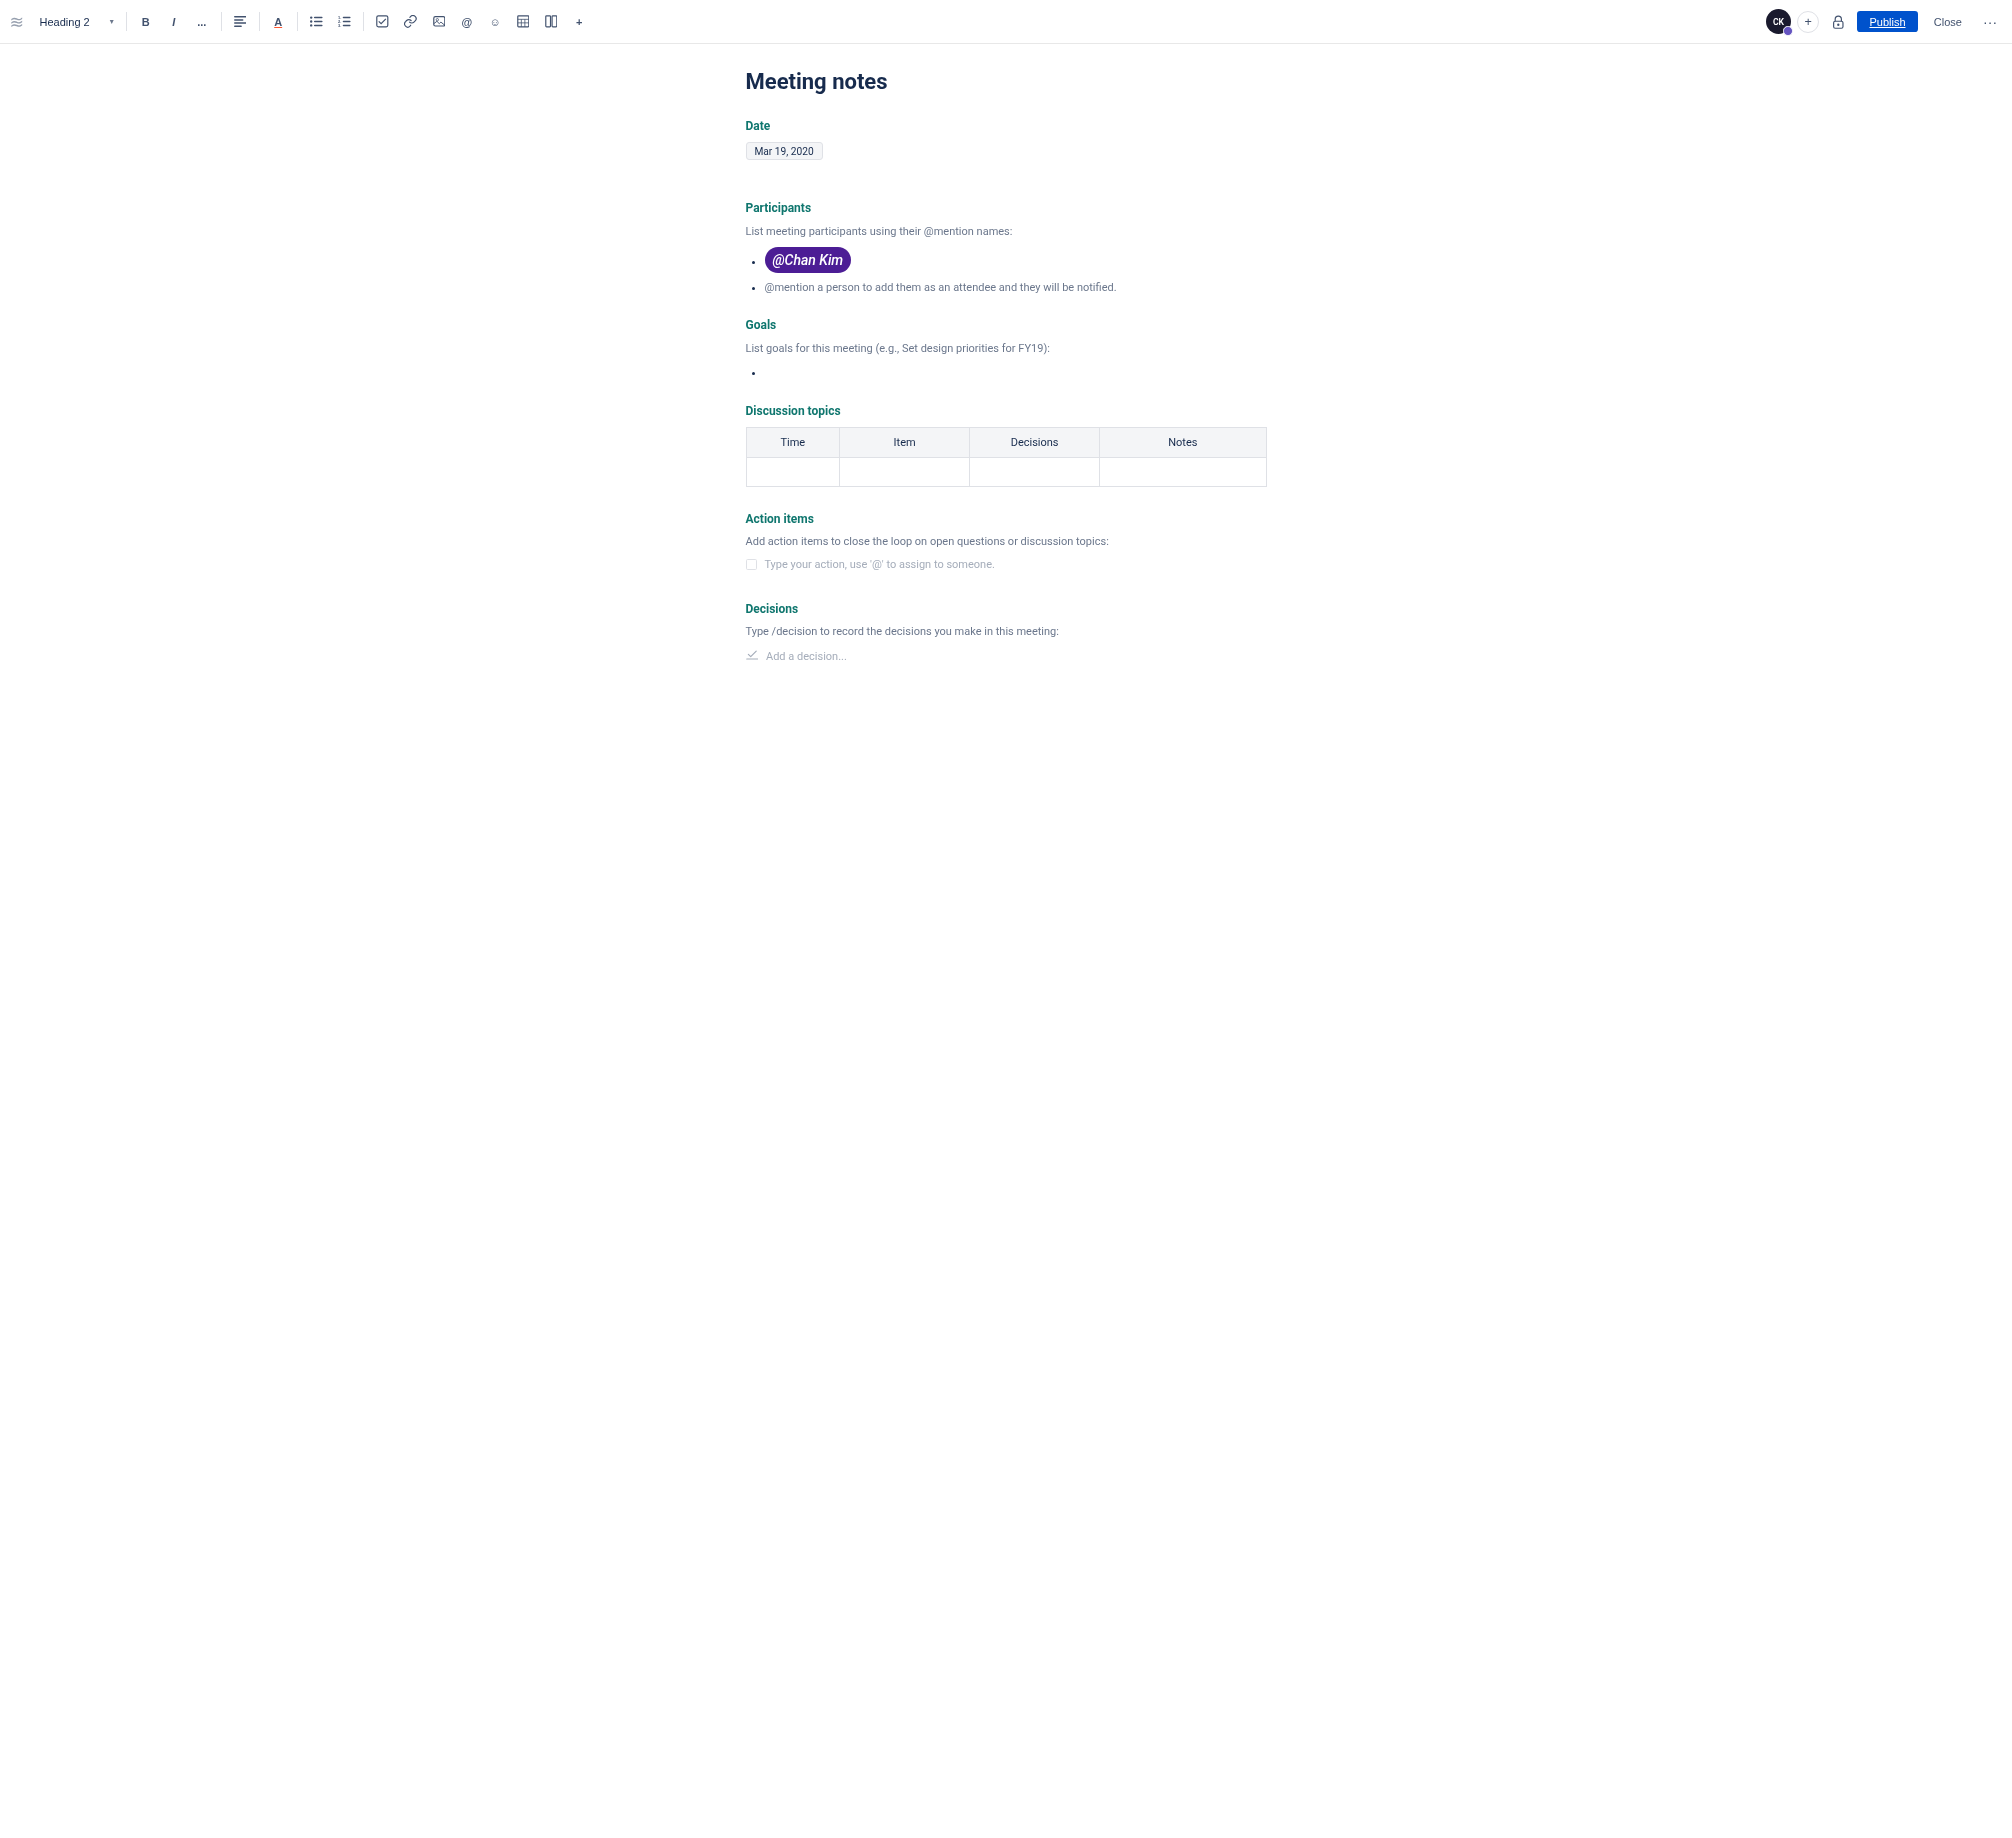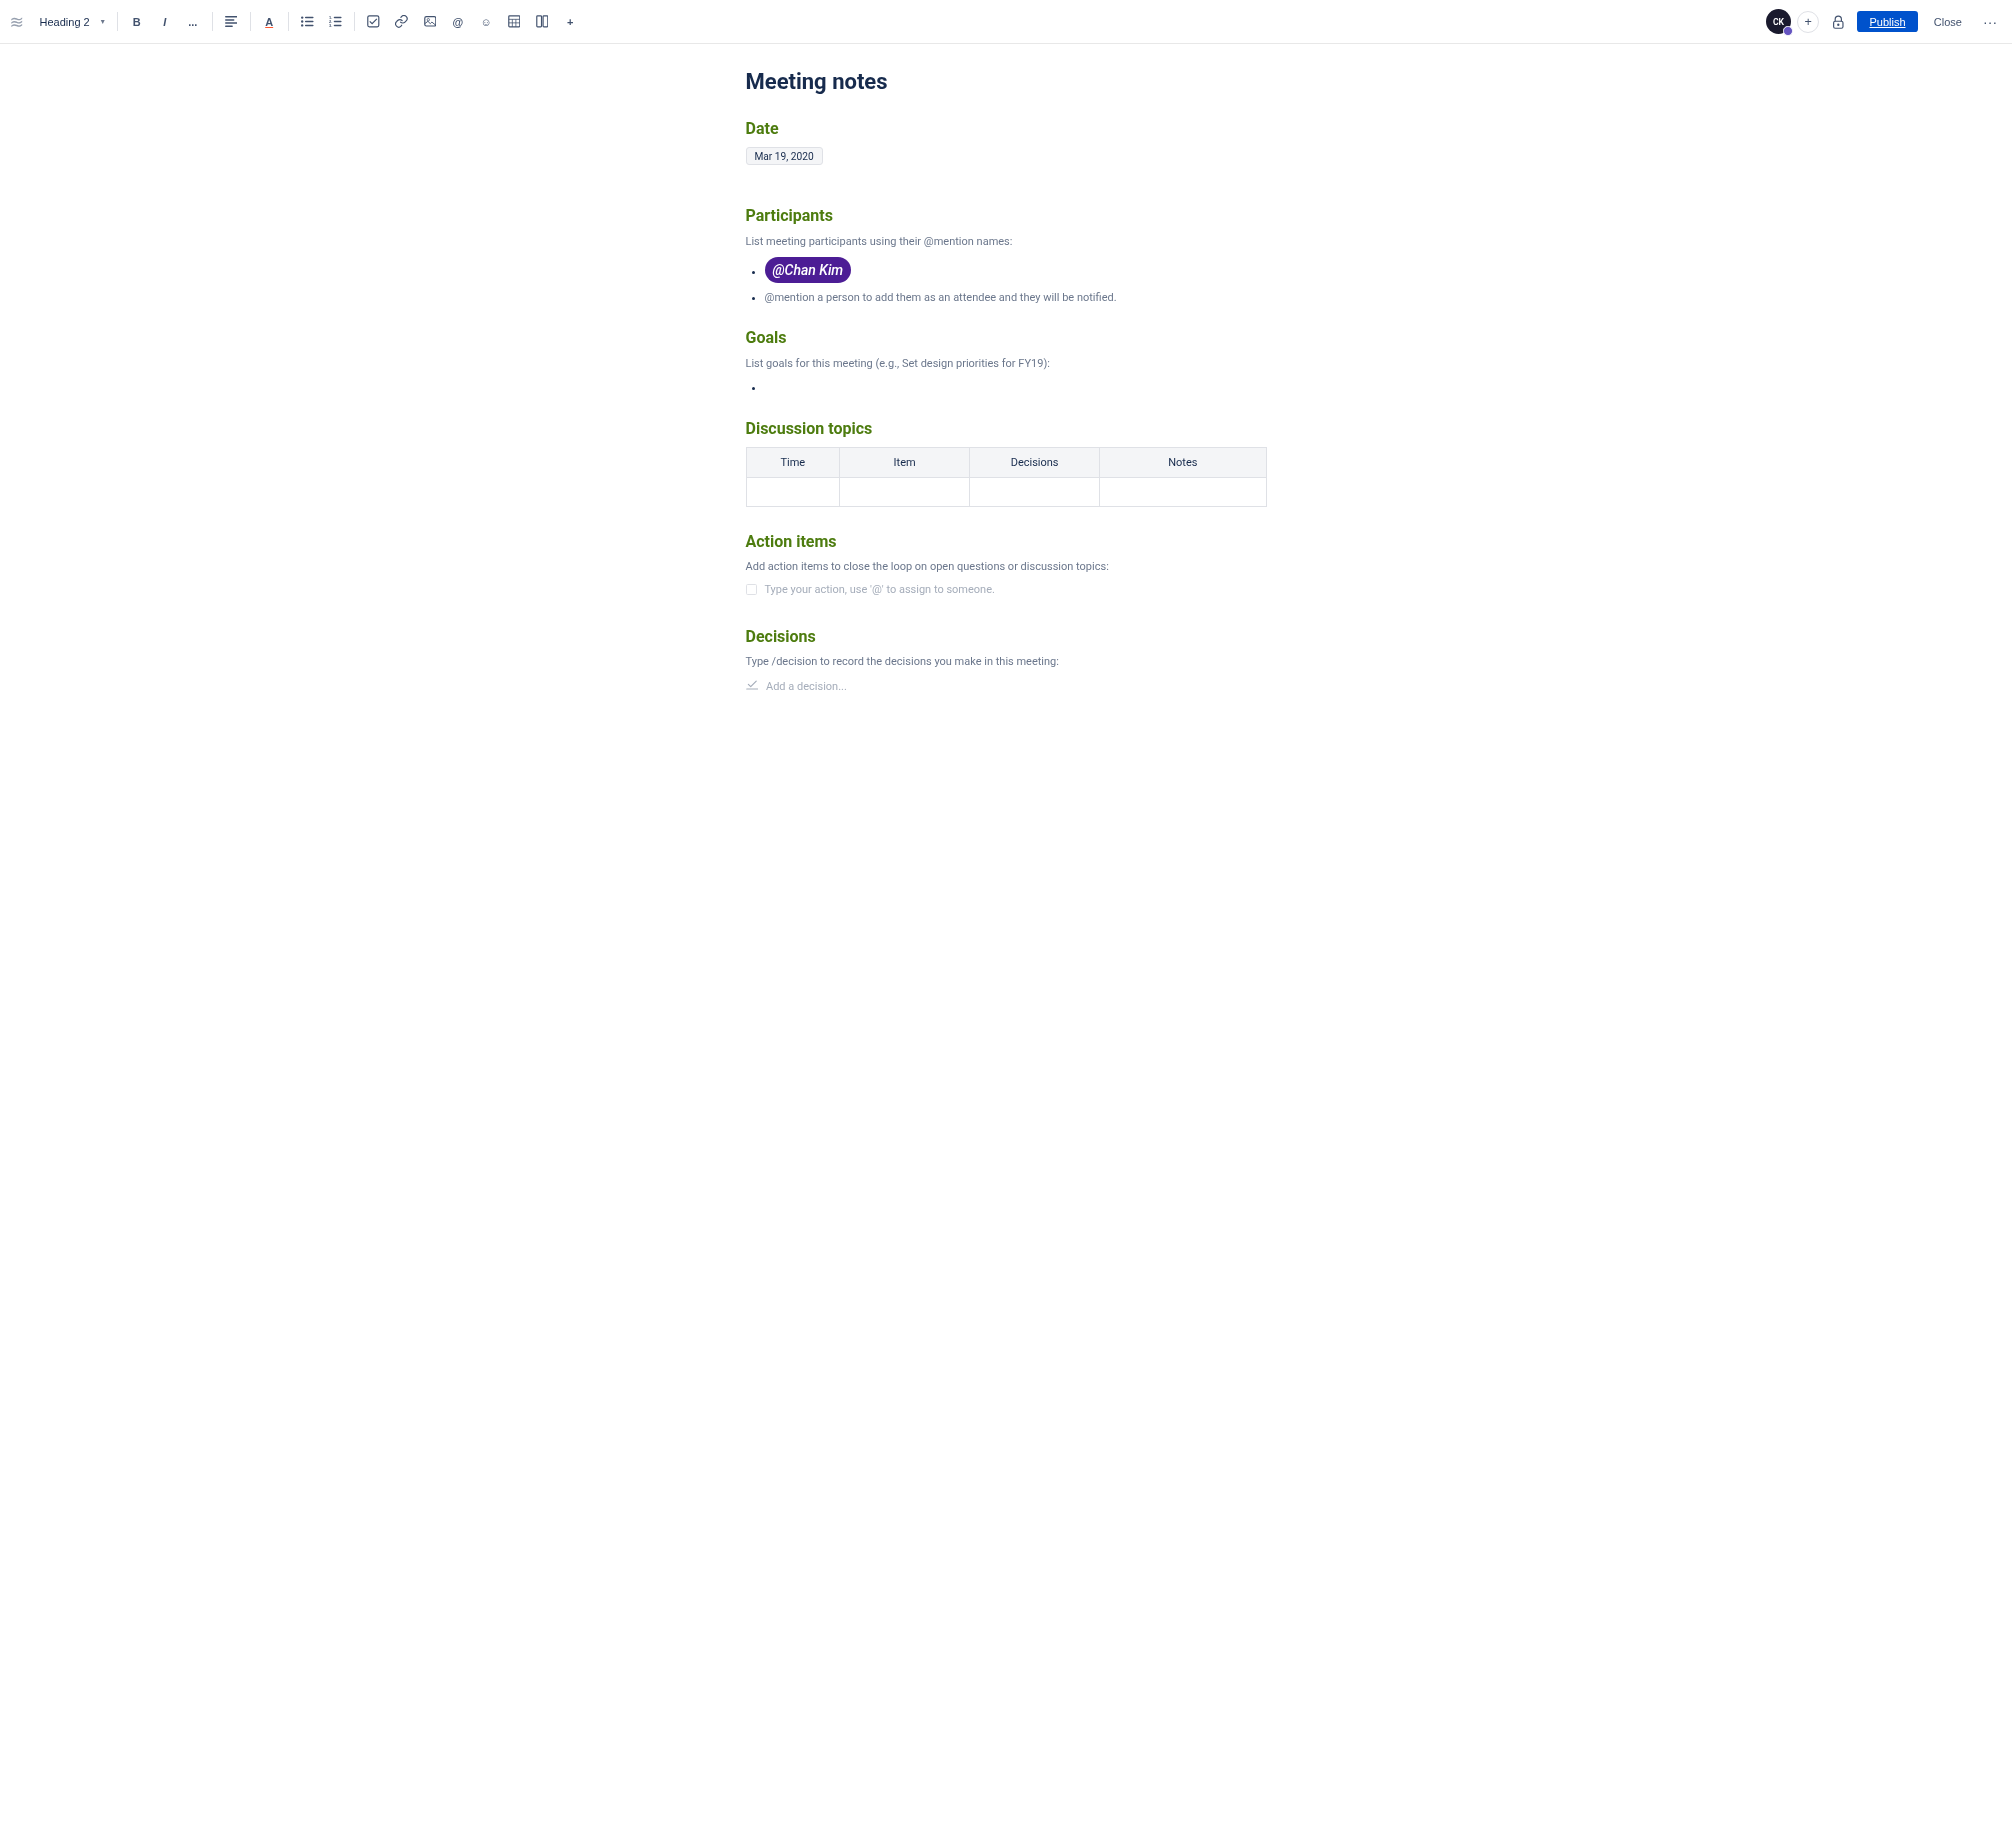--- a/index.html
+++ b/index.html
@@ -25,21 +25,21 @@
     }
     .toolbar-logo {
       margin-right: 6.3px;
       color: #97a0af;
       font-size: 17.3px;
       cursor: pointer;
     }
     .heading-dropdown {
       display: flex;
       align-items: center;
-      gap: 11px;
+      gap: 20px;
       padding: 3.1px 6.3px;
       border: none;
       background: transparent;
       cursor: pointer;
       font-size: 11px;
       color: #172b4d;
       font-weight: 500;
     }
     .heading-dropdown .chevron {
       color: #6b778c;
@@ -166,23 +166,23 @@
 
     .page-title {
       font-size: 22px;
       font-weight: 700;
       color: #172b4d;
       margin-bottom: 25px;
       outline: none;
     }
 
     h2.section-heading {
-      font-size: 16px;
+      font-size: 12px;
       font-weight: 700;
-      color: #4d7c0f;
+      color: #0f766e;
       margin-bottom: 9.4px;
       margin-top: 22px;
     }
 
     .date-badge {
       display: inline-block;
       background: #f4f5f7;
       border: 0.8px solid #dfe1e6;
       border-radius: 3.1px;
       padding: 2.4px 7.9px;

